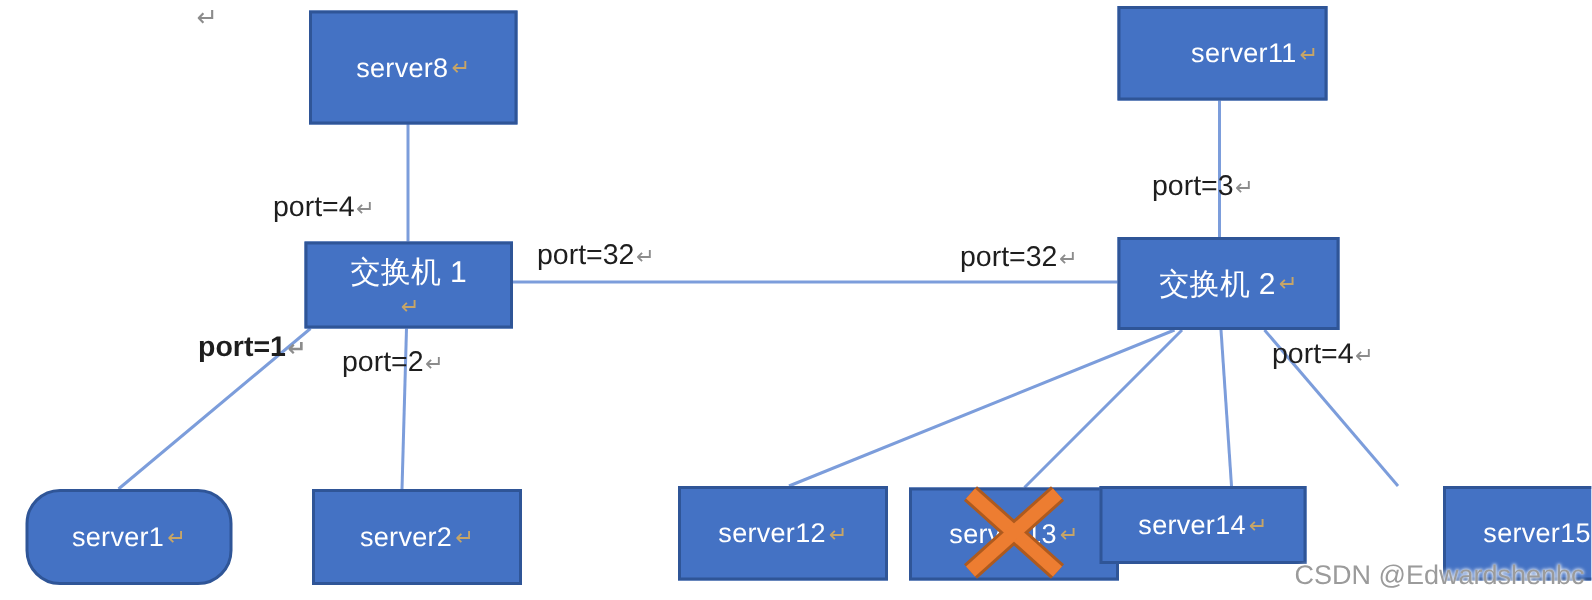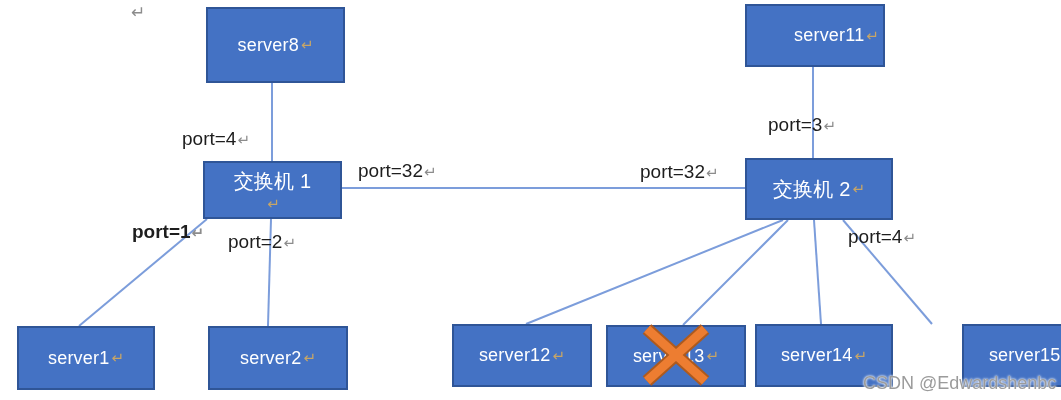--- a/index.html
+++ b/index.html
@@ -102,37 +102,37 @@
         <span class="return-mark">↵</span>
       </div>
       <div class="node switch" style="left: 203px; top: 161px; width: 139px; height: 58px; flex-direction: column;">
         <span class="nlabel">交换机 1</span>
         <span class="return-mark">↵</span>
       </div>
       <div class="node switch" style="left: 745px; top: 158px; width: 148px; height: 62px;">
         <span class="nlabel">交换机 2</span>
         <span class="return-mark">↵</span>
       </div>
-      <div class="node server" style="left: 17px; top: 326px; width: 138px; height: 64px;">
+      <div class="node server" style="left: 17px; top: 326px; width: 138px; height: 64px; border-radius: 23px;">
         <span class="nlabel">server1</span>
         <span class="return-mark">↵</span>
       </div>
       <div class="node server" style="left: 208px; top: 326px; width: 140px; height: 64px;">
         <span class="nlabel">server2</span>
         <span class="return-mark">↵</span>
       </div>
       <div class="node server" style="left: 452px; top: 324px; width: 140px; height: 63px;">
         <span class="nlabel">server12</span>
         <span class="return-mark">↵</span>
       </div>
       <div class="node server" style="left: 606px; top: 325px; width: 140px; height: 62px;">
         <span class="nlabel">server13</span>
         <span class="return-mark">↵</span>
       </div>
-      <div class="node server" style="left: 755px; top: 324px; width: 138px; height: 63px;">
+      <div class="node server" style="left: 733px; top: 324px; width: 138px; height: 52px;">
         <span class="nlabel">server14</span>
         <span class="return-mark">↵</span>
       </div>
       <div class="node server" style="left: 962px; top: 324px; width: 140px; height: 63px;">
         <span class="nlabel">server15</span>
         <span class="return-mark">↵</span>
       </div>
     </div>
   <svg class="overlay-layer" width="1061" height="400" viewBox="0 0 1061 400">
       <g>

